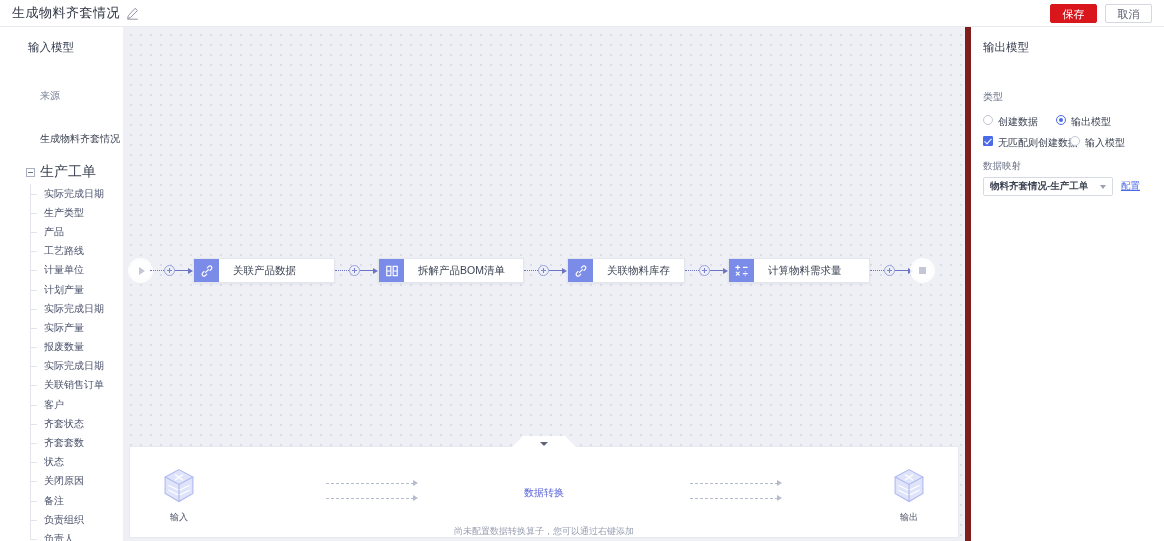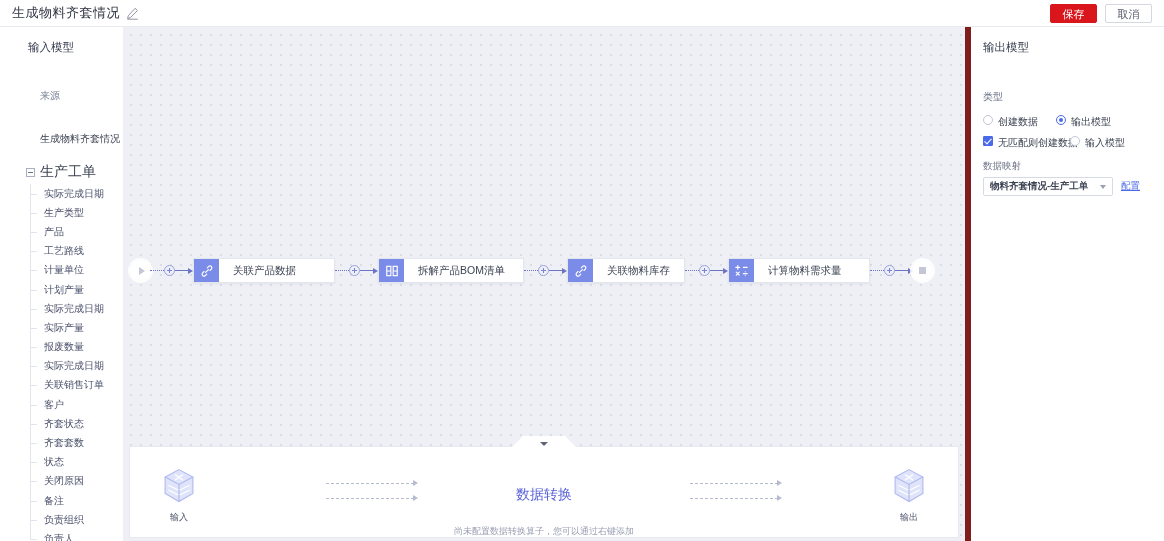--- a/index.html
+++ b/index.html
@@ -167,21 +167,21 @@
   .dash-row { display: flex; align-items: center; margin-bottom: 9px; }
   .dash-line { flex: 1; border-top: 1px dashed #b6bcd0; }
   .dash-arrow {
     width: 0; height: 0; margin-left: -1px;
     border-left: 5px solid #b6bcd0;
     border-top: 3.5px solid transparent;
     border-bottom: 3.5px solid transparent;
   }
   .transform-label {
     position: absolute; top: 39px; left: 0; right: 0; text-align: center;
-    font-size: 14px; color: #5b64d8;
+    font-size: 10px; color: #5b64d8;
   }
   .empty-hint {
     position: absolute; top: 78px; left: 0; right: 0; text-align: center;
     font-size: 9px; color: #9aa0b3;
   }
 
   
   .rightpanel {
     position: absolute; left: 965px; top: 27px; width: 199px; height: 514px;
     background: #ffffff; border-left: 6px solid #7f1d1d;

